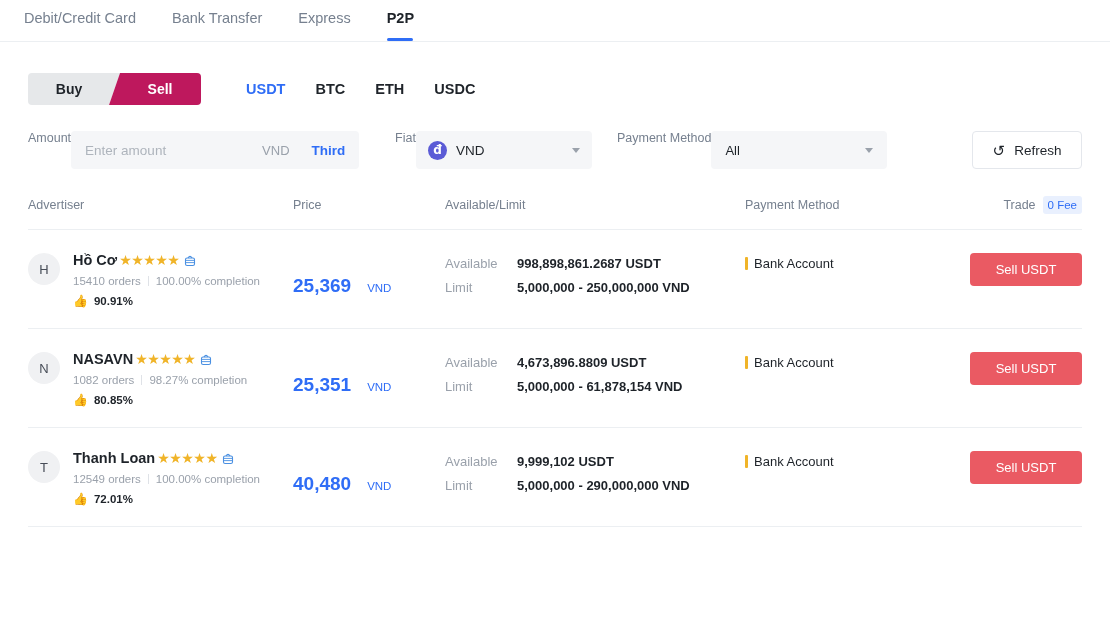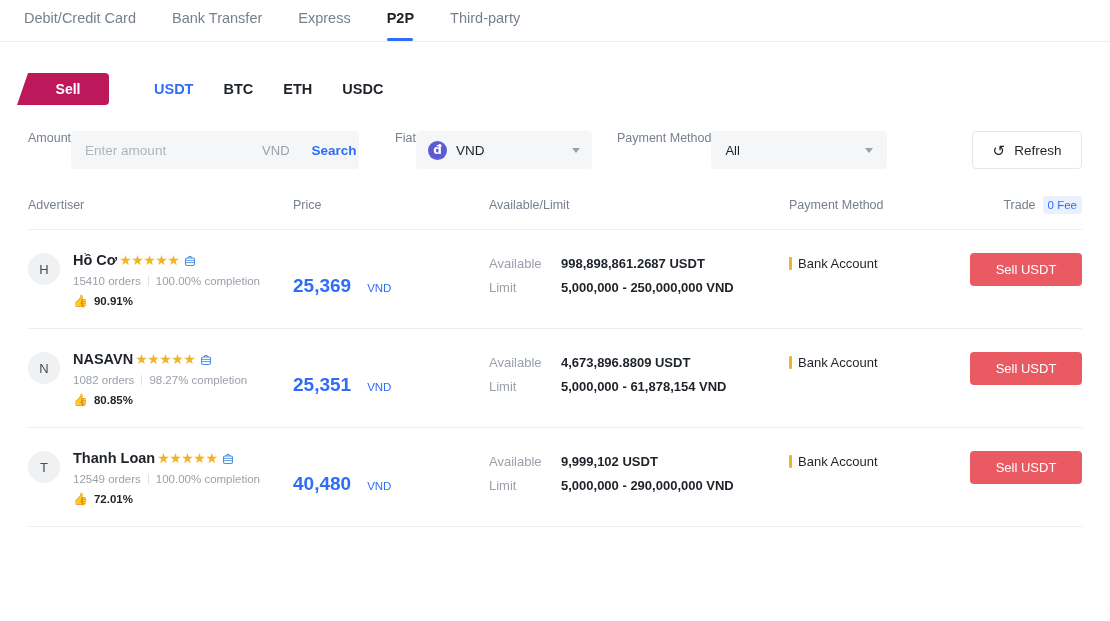--- a/index.html
+++ b/index.html
@@ -195,21 +195,21 @@
   .thead {
     display: flex;
     align-items: center;
     font-size: 12.5px;
     color: #76808f;
     padding-bottom: 15px;
     border-bottom: 1px solid #eceff2;
   }
   .c-adv   { width: 265px; }
   .c-price { width: 152px; }
-  .c-avail { width: 300px; margin-left: 44px; }
+  .c-avail { width: 300px; }
   .c-pay   { flex: 1; }
   .c-trade { width: 158px; display: flex; align-items: center; justify-content: flex-end; gap: 7px; }
   .fee-badge {
     background: #e9f0fe;
     color: #2f6df6;
     font-size: 11.5px;
     border-radius: 3px;
     padding: 2px 5px;
     line-height: 1.25;
   }
@@ -307,48 +307,50 @@
   }
 </style>
 </head>
 <body>
 
 <div class="topnav">
   <div class="topnav-item"><span>Debit/Credit Card</span></div>
   <div class="topnav-item"><span>Bank Transfer</span></div>
   <div class="topnav-item"><span>Express</span></div>
   <div class="topnav-item active"><span>P2P</span></div>
-  <div class="topnav-item"><span>Third-party</span></div>
 </div>
 
 <div class="controls">
 
   <div class="side-row">
     <div class="bs-toggle">
+      <div class="bs-btn bs-buy">
+          <span>Buy</span>
+        </div>
       <div class="bs-btn bs-sell">
           <span>Sell</span>
         </div>
     </div>
     <div class="coin-tabs">
       <div class="coin-tab active"><span>USDT</span></div>
       <div class="coin-tab"><span>BTC</span></div>
       <div class="coin-tab"><span>ETH</span></div>
       <div class="coin-tab"><span>USDC</span></div>
     </div>
   </div>
 
   <div class="filters">
 
     <div class="field">
       <div class="field-label">Amount</div>
       <div class="amount-box">
         <input class="amount-input" type="text" placeholder="Enter amount" style="">
         <span class="amount-cur">VND</span>
         <span class="vdiv"></span>
-        <span class="amount-search">Search</span>
+        <span class="amount-search">Third</span>
       </div>
     </div>
 
     <div class="gap-a"></div>
 
     <div class="field">
       <div class="field-label">Fiat</div>
       <div class="fiat-box">
         <span class="fiat-coin">đ</span>
         <span class="fiat-name">VND</span>

